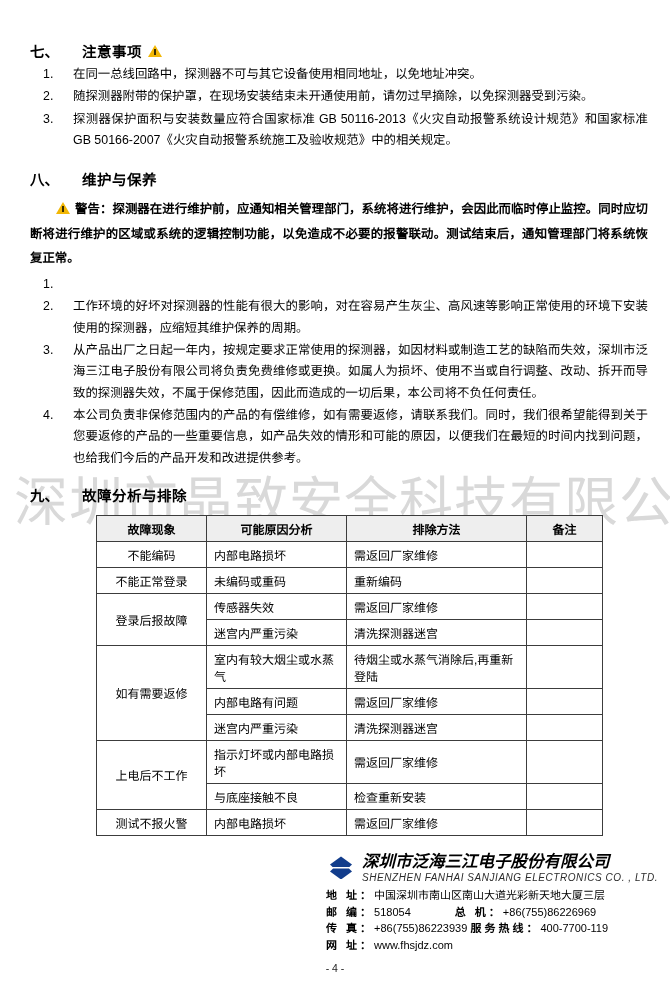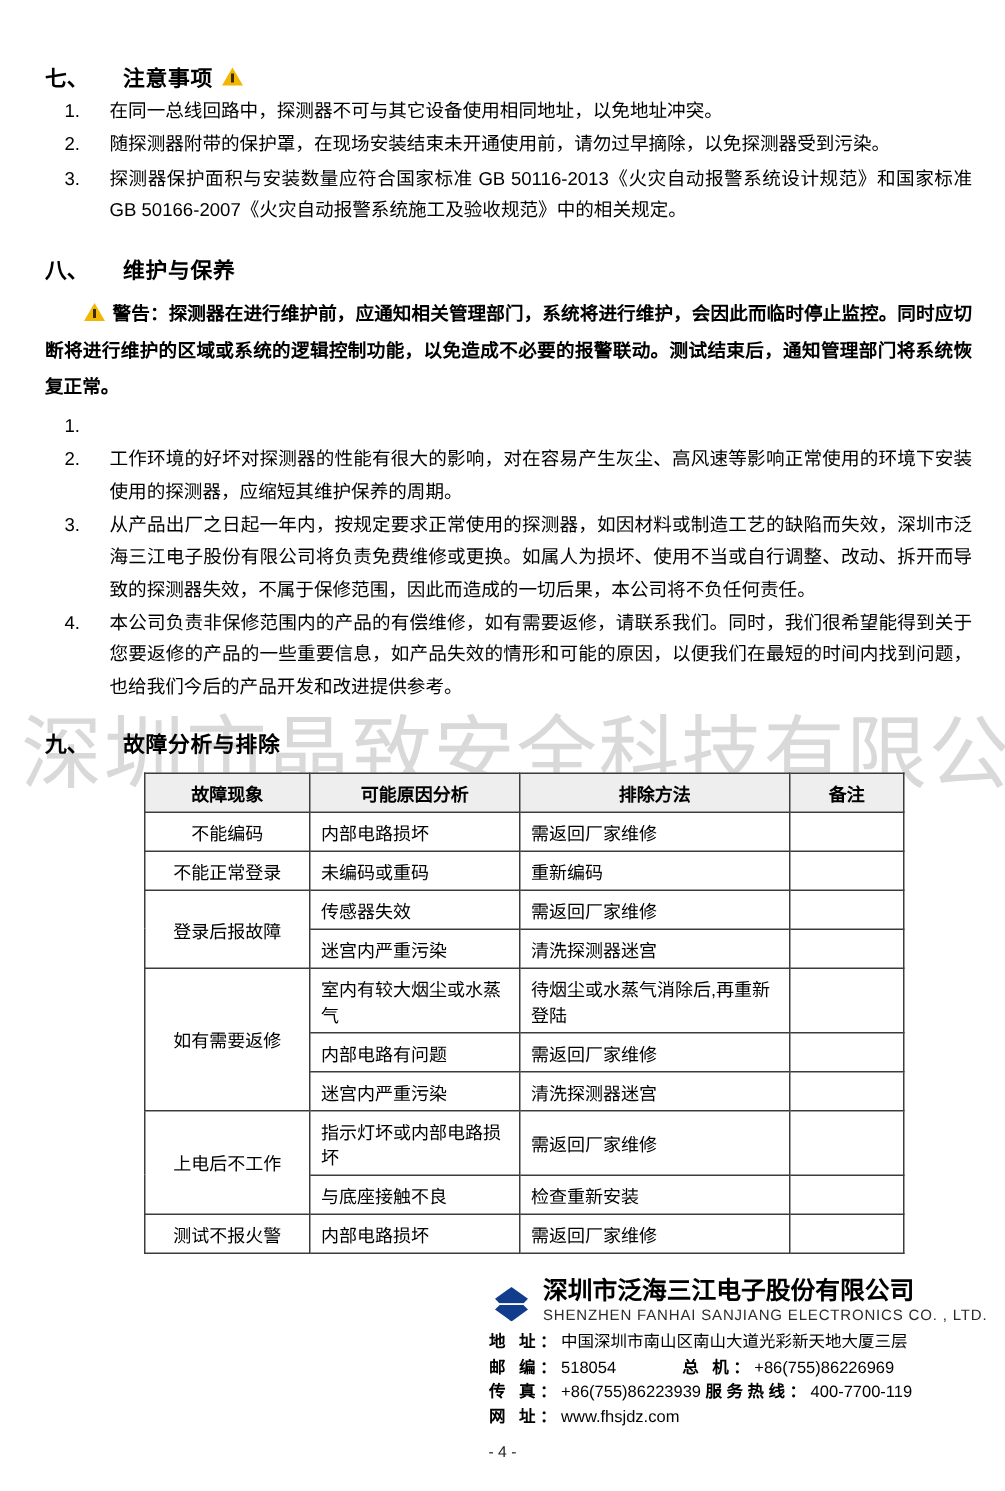--- a/index.html
+++ b/index.html
@@ -144,21 +144,21 @@
   col.c4 { width: 76px; }
 
   
   #footer {
     position: absolute;
     right: 14px;
     top: 852px;
     width: 330px;
     z-index: 2;
   }
-  .logo-row { display: flex; align-items: flex-end; }
+  .logo-row { display: flex; align-items: center; font-style: italic; }
   .logo-mark {
     flex: 0 0 30px;
     width: 30px;
     height: 26px;
     position: relative;
     margin-right: 6px;
     margin-top: 2px;
   }
   .logo-mark .dia {
     position: absolute;

